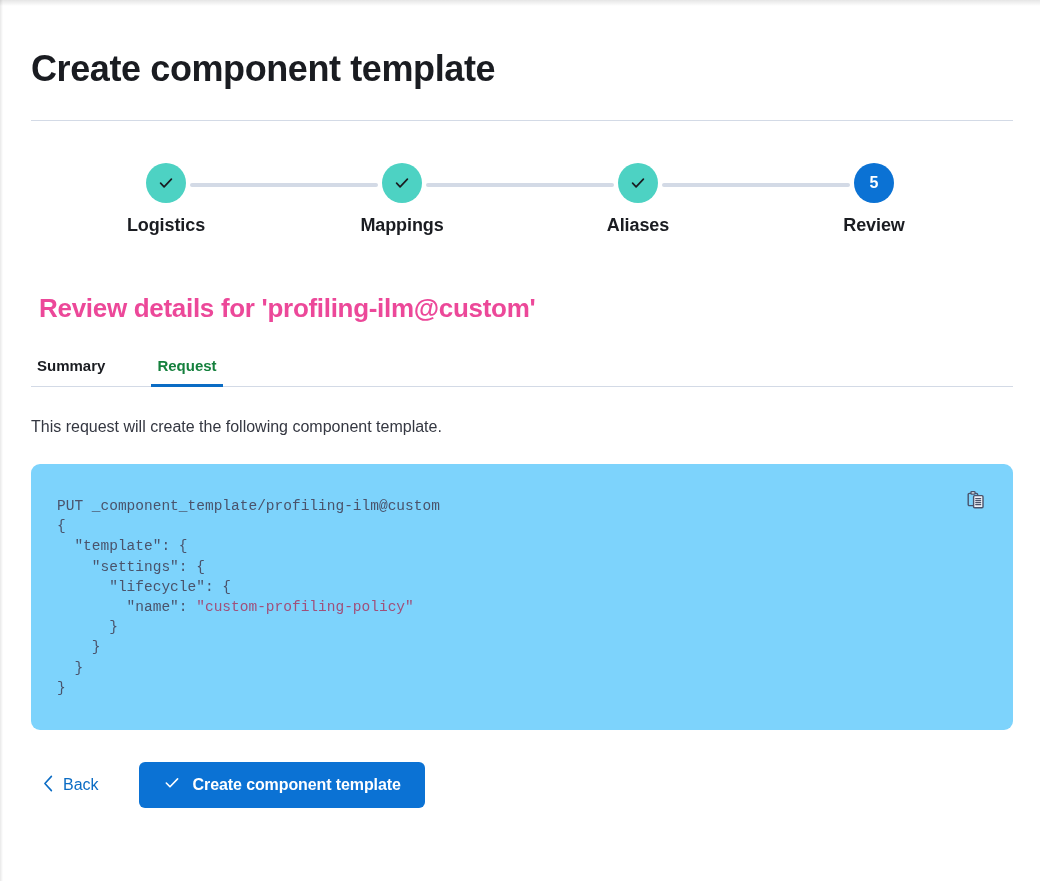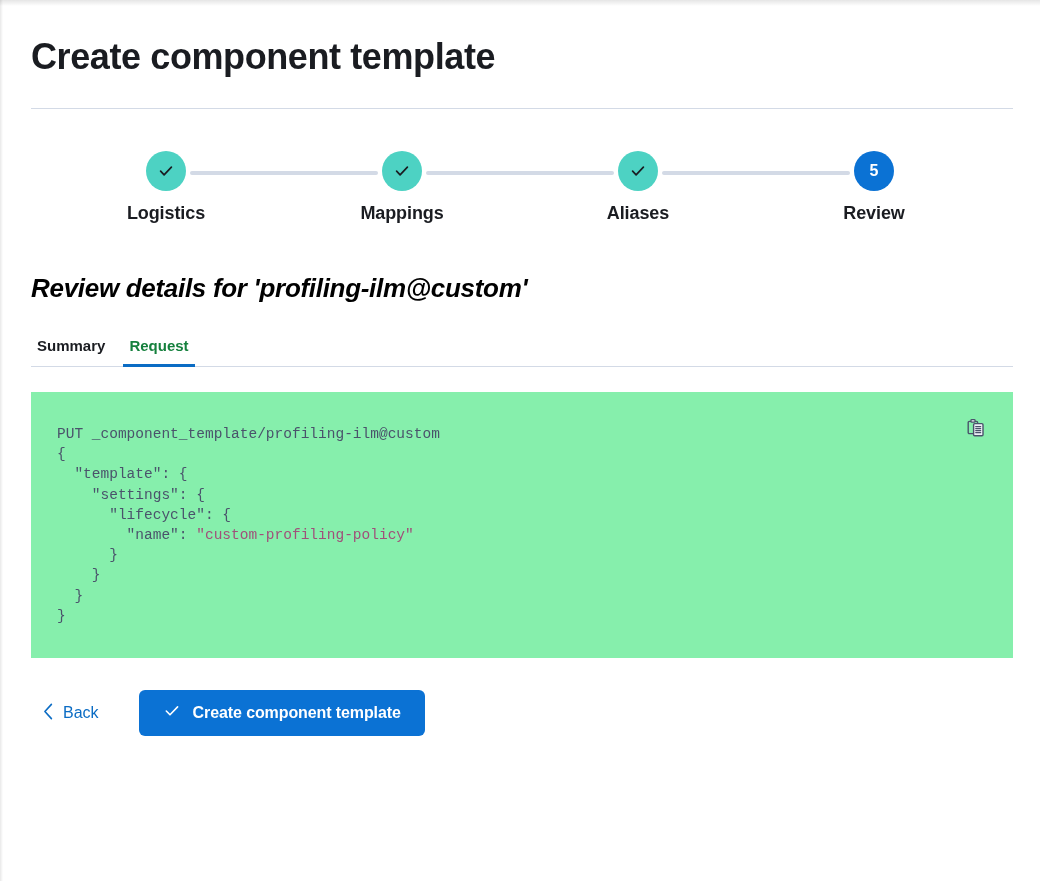--- a/index.html
+++ b/index.html
@@ -20,21 +20,21 @@
     background: linear-gradient(to bottom, rgba(0,0,0,0.10), rgba(0,0,0,0));
     pointer-events: none;
   }
   .left-edge {
     position: absolute;
     top: 0; left: 0;
     width: 3px; height: 881px;
     background: linear-gradient(to right, rgba(0,0,0,0.09), rgba(0,0,0,0));
     pointer-events: none;
   }
-  .page { padding: 0 31px; position: relative; }
+  .page { padding: 12px 31px; position: relative; }
 
   
   .page-title {
     font-size: 36px;
     font-weight: 700;
     color: #1a1c21;
     letter-spacing: -0.4px;
     margin: 0;
     padding-top: 35px;
     line-height: 44px;
@@ -96,32 +96,31 @@
     font-weight: 700;
     color: #1a1c21;
     white-space: nowrap;
     letter-spacing: -0.1px;
   }
 
   
   .section-title {
     font-size: 26px;
     font-weight: 700;
-    color: #000000;
-    margin: 0;
+    color: #ec4899;
+    margin: 8px;
     padding-top: 47px;
     letter-spacing: -0.3px;
     line-height: 34px;
-    font-style: italic;
   }
 
   
   .tabs {
     display: flex;
-    gap: 12px;
+    gap: 40px;
     margin-top: 31px;
     position: relative;
     width: 982px;
     border-bottom: 1px solid #d3dae6;
   }
   .tab {
     font-size: 15px;
     font-weight: 700;
     padding-bottom: 12px;
     cursor: pointer;
@@ -145,25 +144,25 @@
     font-size: 16px;
     color: #343741;
     margin: 0;
     padding-top: 28px;
     line-height: 24px;
   }
 
   
   .code-wrap {
     margin-top: 25px;
-    background: #86efac;
+    background: #7dd3fc;
     width: 982px;
     height: 266px;
     position: relative;
-    border-radius: 0;
+    border-radius: 9px;
   }
   pre.code {
     margin: 0;
     padding: 32px 0 0 26px;
     font-family: "Liberation Mono", "DejaVu Sans Mono", monospace;
     font-size: 14.5px;
     line-height: 20.2px;
     color: #4a536b;
     white-space: pre;
   }
@@ -279,20 +278,21 @@
 
   </div>
 
   <h2 class="section-title">Review details for 'profiling-ilm@custom'</h2>
 
   <div class="tabs">
     <button class="tab inactive">Summary</button>
     <button class="tab active">Request</button>
   </div>
 
+  <p class="desc">This request will create the following component template.</p>
 
   <div class="code-wrap">
     <pre class="code"><span>PUT _component_template/profiling-ilm@custom</span>
 <span>{</span>
 <span>  "template": {</span>
 <span>    "settings": {</span>
 <span>      "lifecycle": {</span>
 <span>        "name": </span><span class="str">"custom-profiling-policy"</span>
 <span>      }</span>
 <span>    }</span>

